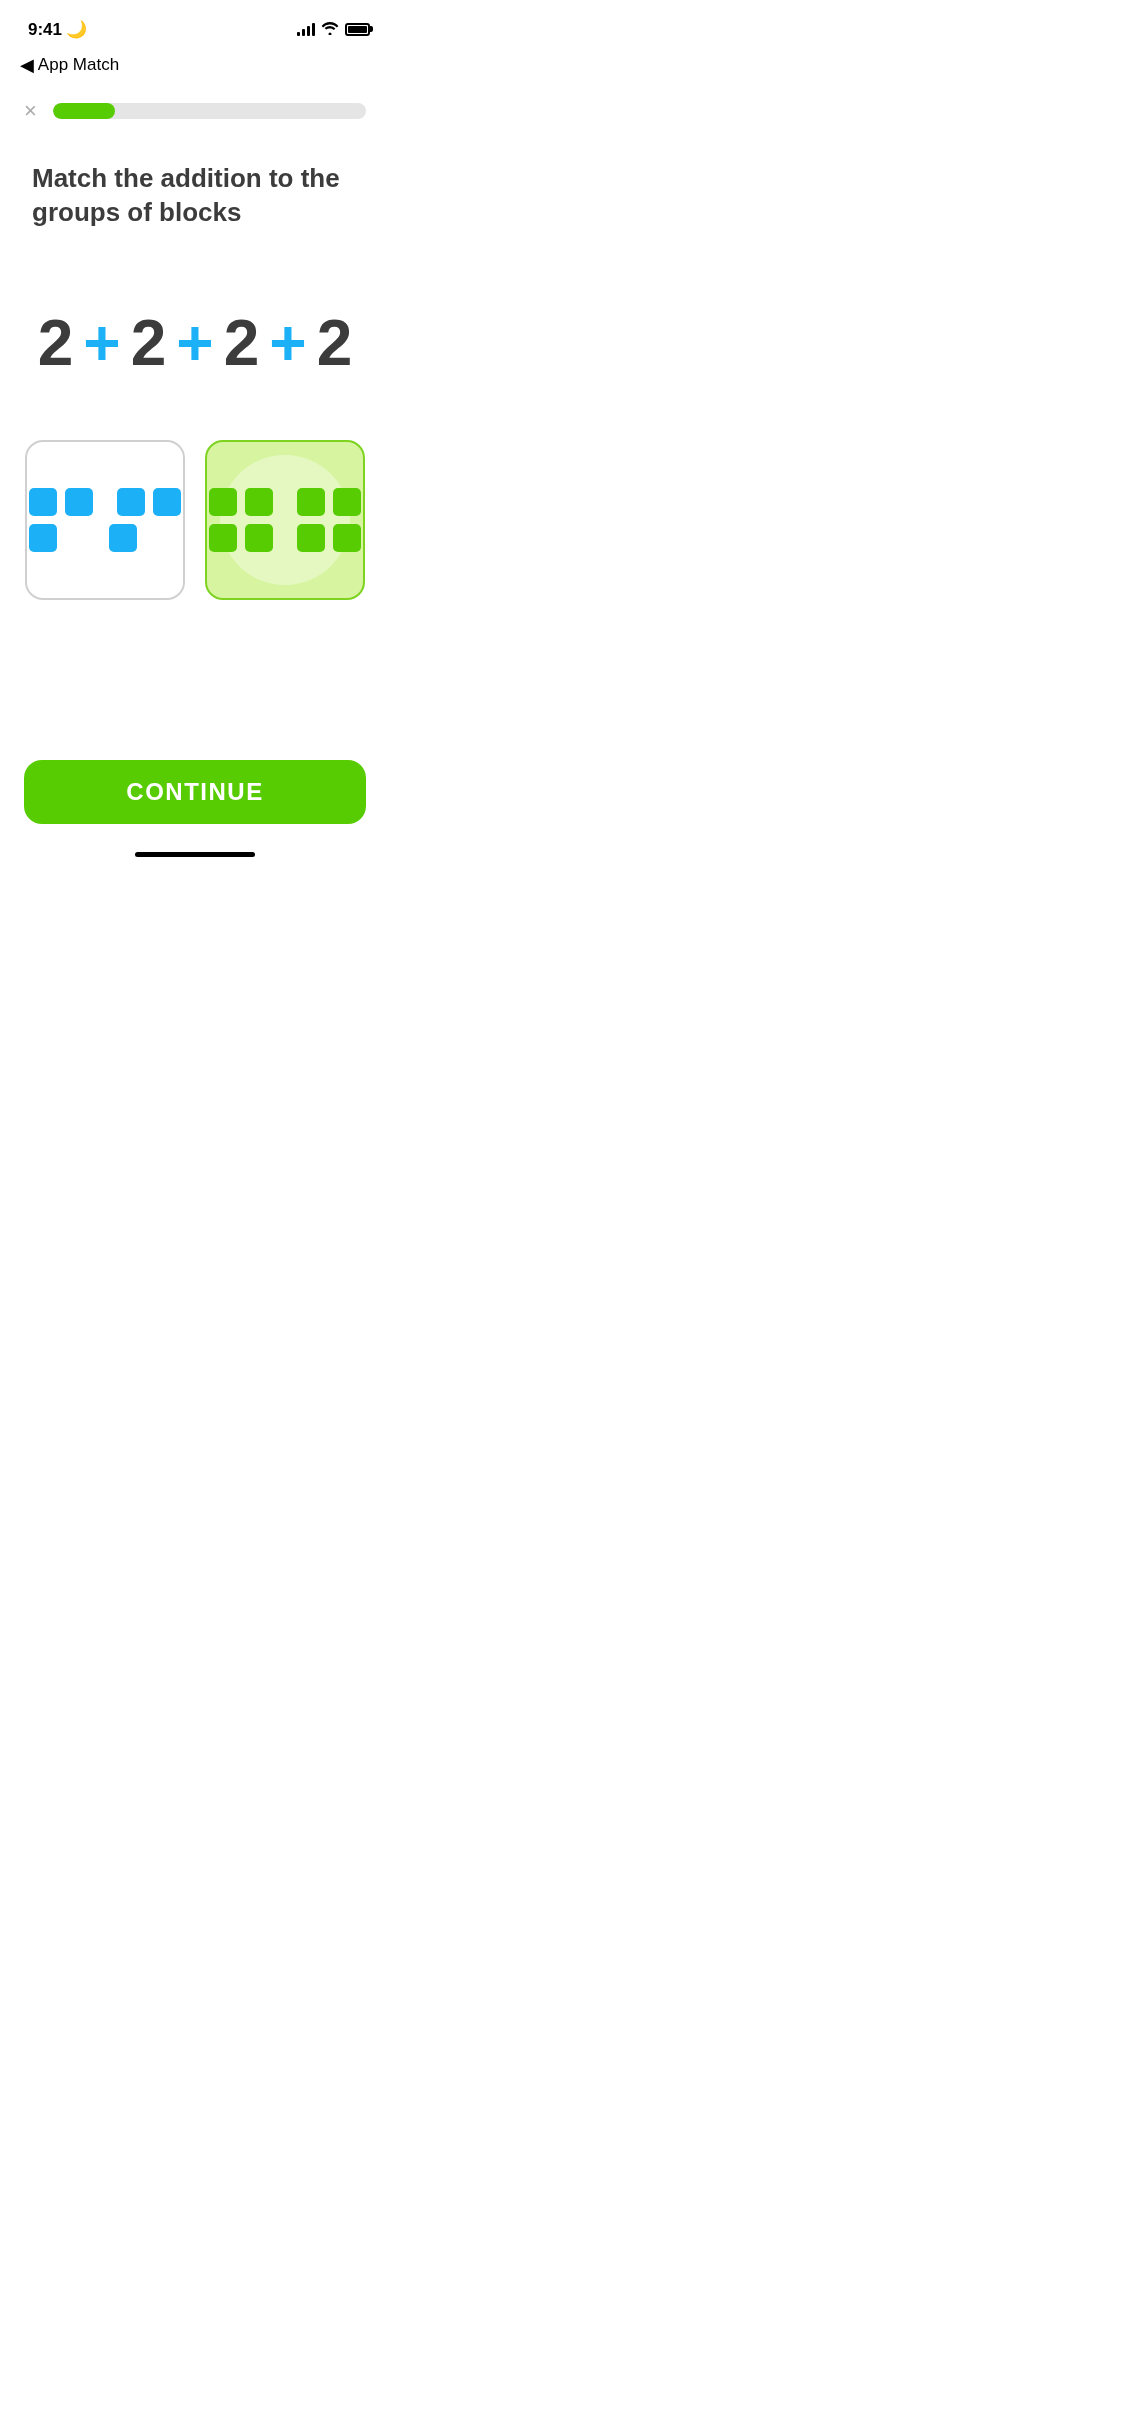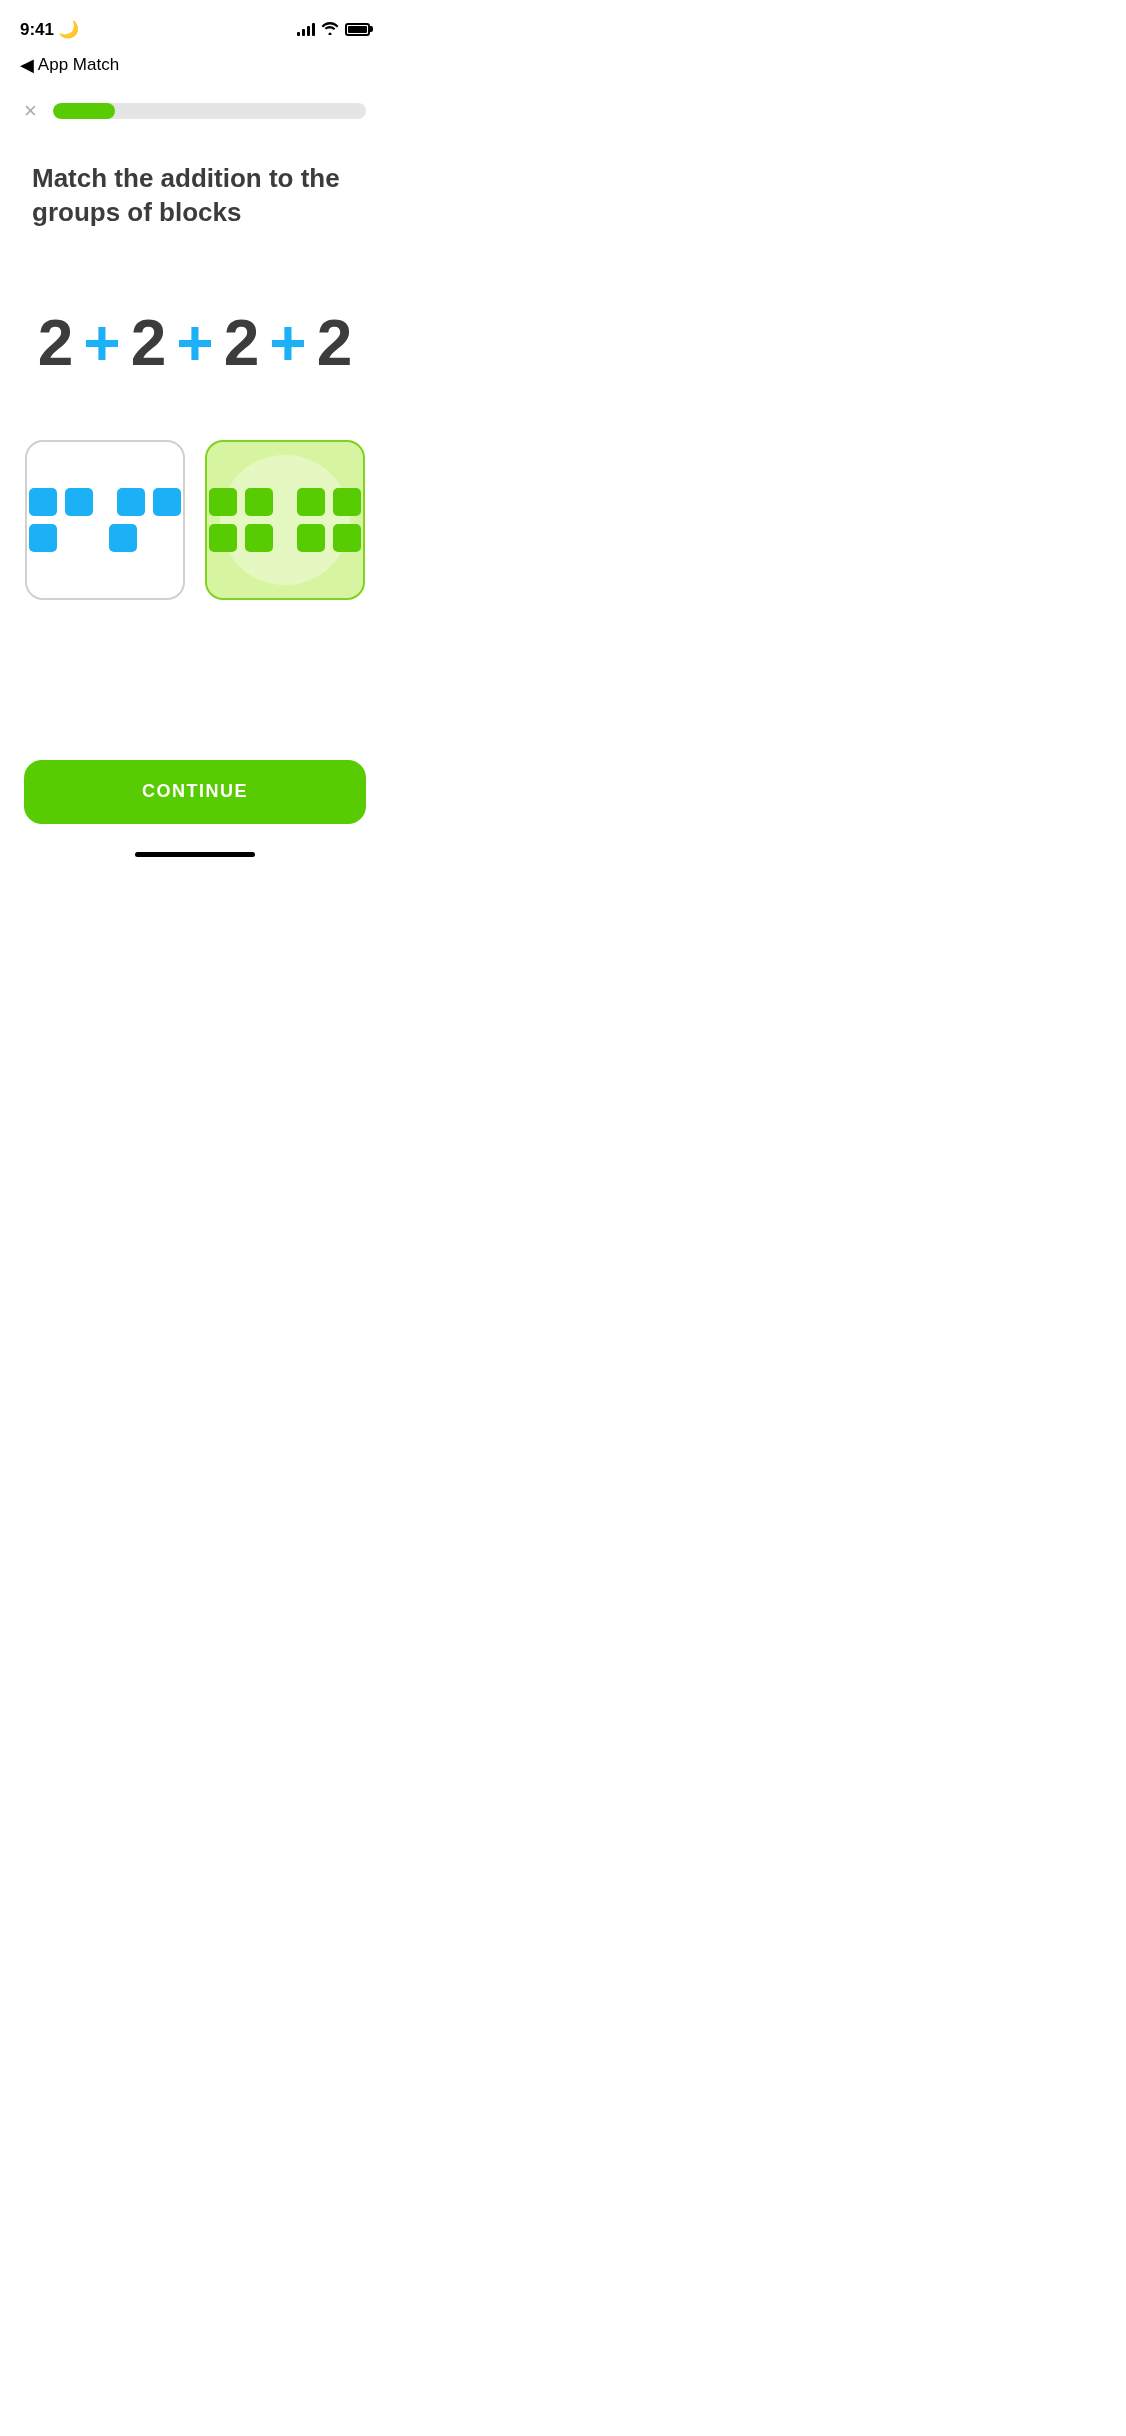--- a/index.html
+++ b/index.html
@@ -12,21 +12,21 @@
       font-family: -apple-system, BlinkMacSystemFont, 'Helvetica Neue', sans-serif;
       overflow-x: hidden;
       position: relative;
     }
 
     
     .status-bar {
       display: flex;
       justify-content: space-between;
       align-items: center;
-      padding: 14px 20px 6px 20px;
+      padding: 14px 20px 6px 28px;
       height: 50px;
     }
     .status-time {
       font-size: 17px;
       font-weight: 600;
       color: #000;
     }
     .status-icons {
       display: flex;
       align-items: center;
@@ -223,21 +223,21 @@
     .continue-section {
       padding: 0 24px 20px 24px;
     }
     .continue-btn {
       width: 100%;
       height: 64px;
       background: #58cc02;
       border-radius: 18px;
       border: none;
       color: #fff;
-      font-size: 18px;
+      font-size: 24px;
       font-weight: 800;
       letter-spacing: 1.5px;
       cursor: pointer;
       text-transform: uppercase;
     }
 
     
     .home-indicator {
       display: flex;
       justify-content: center;

